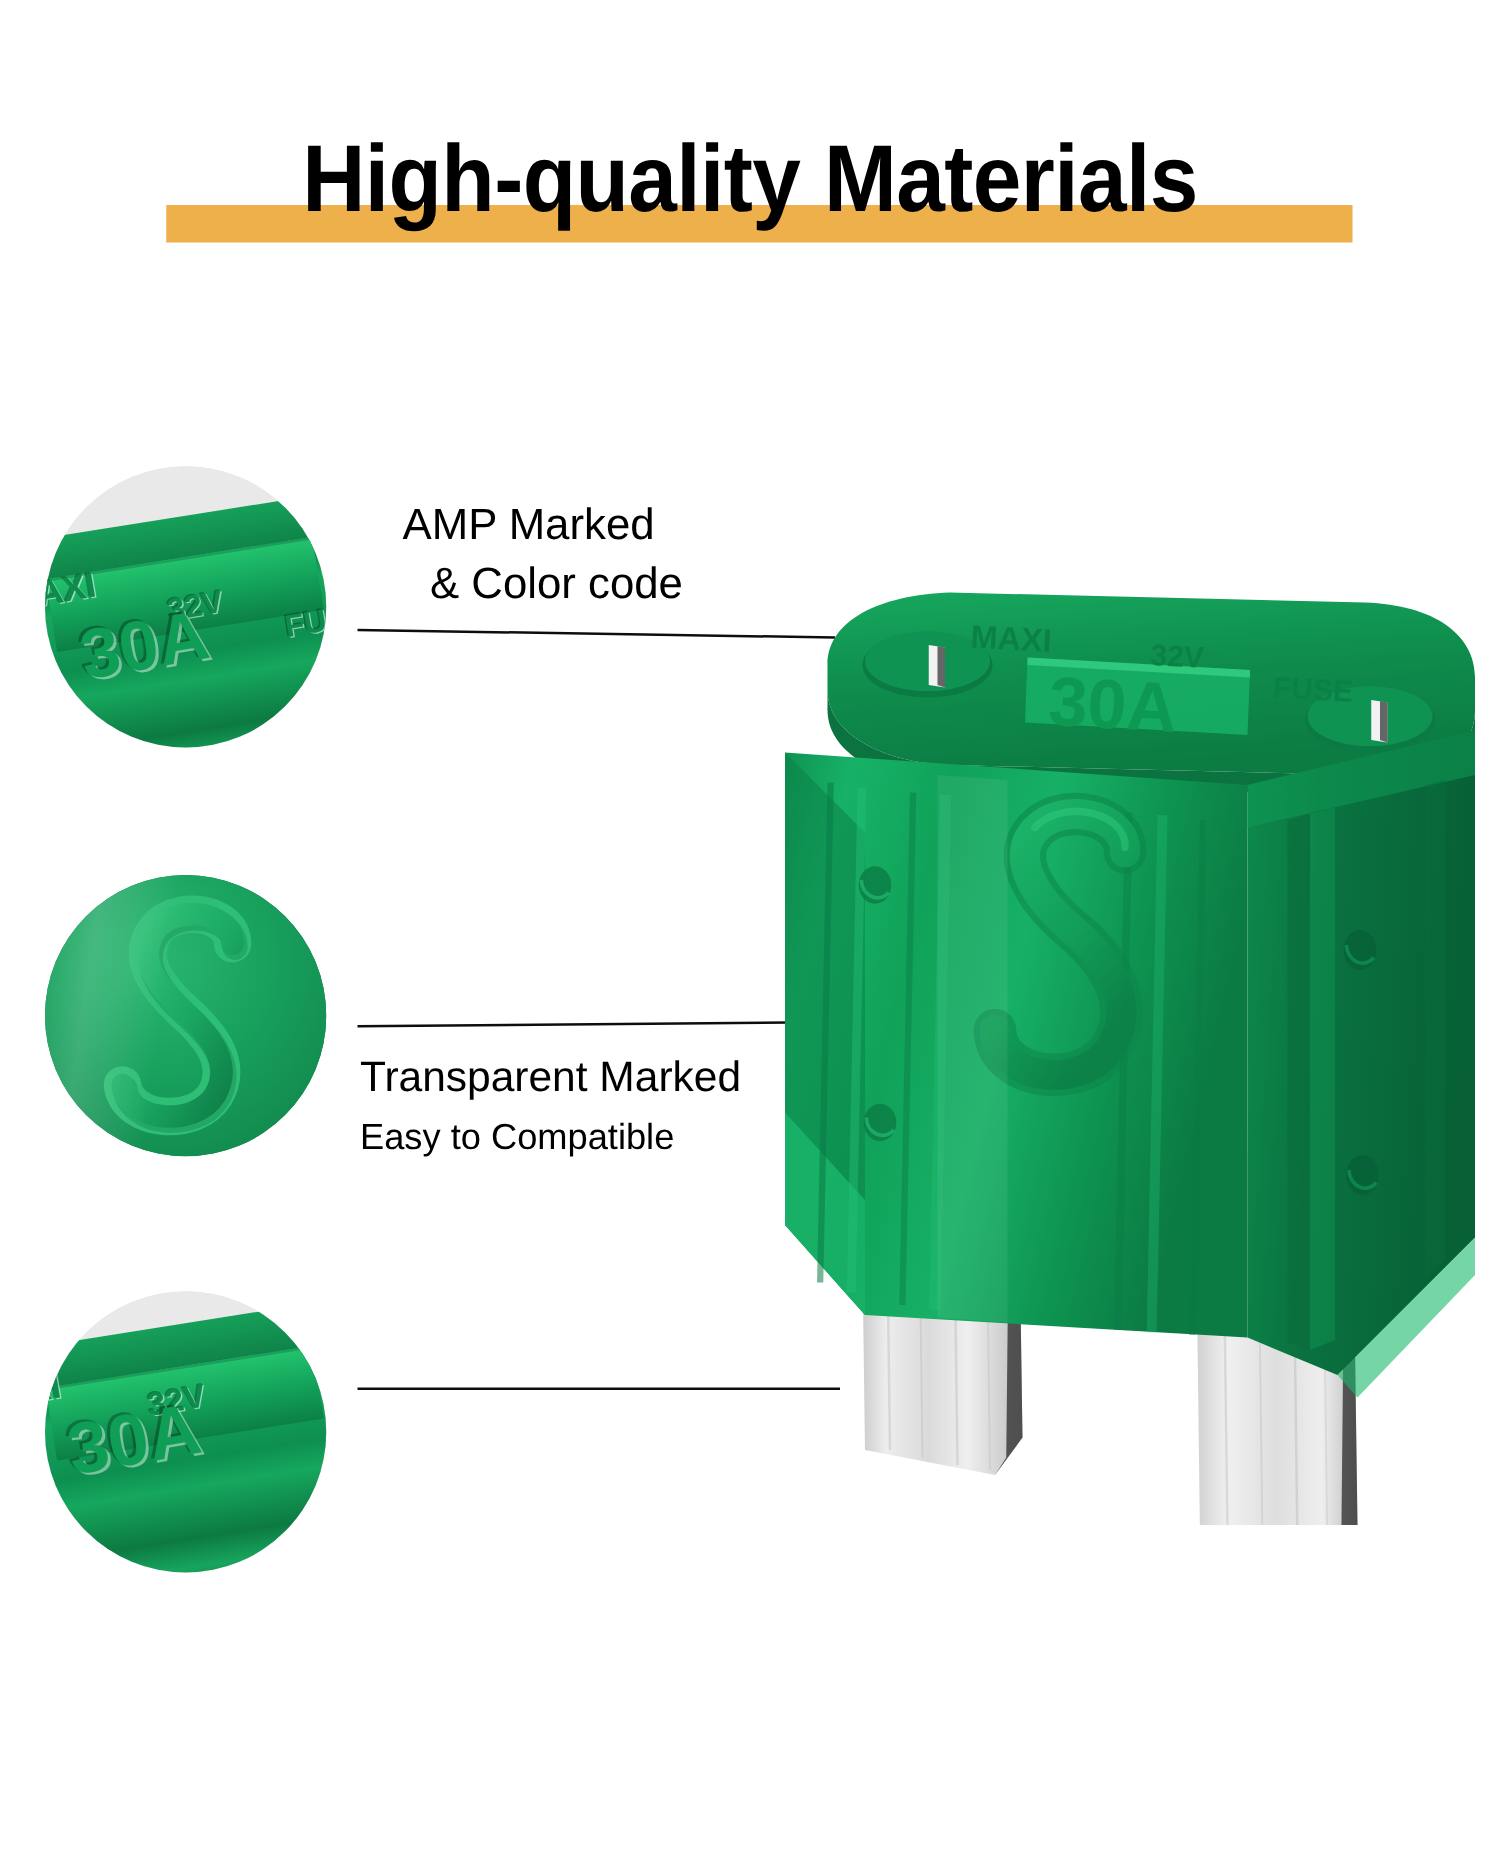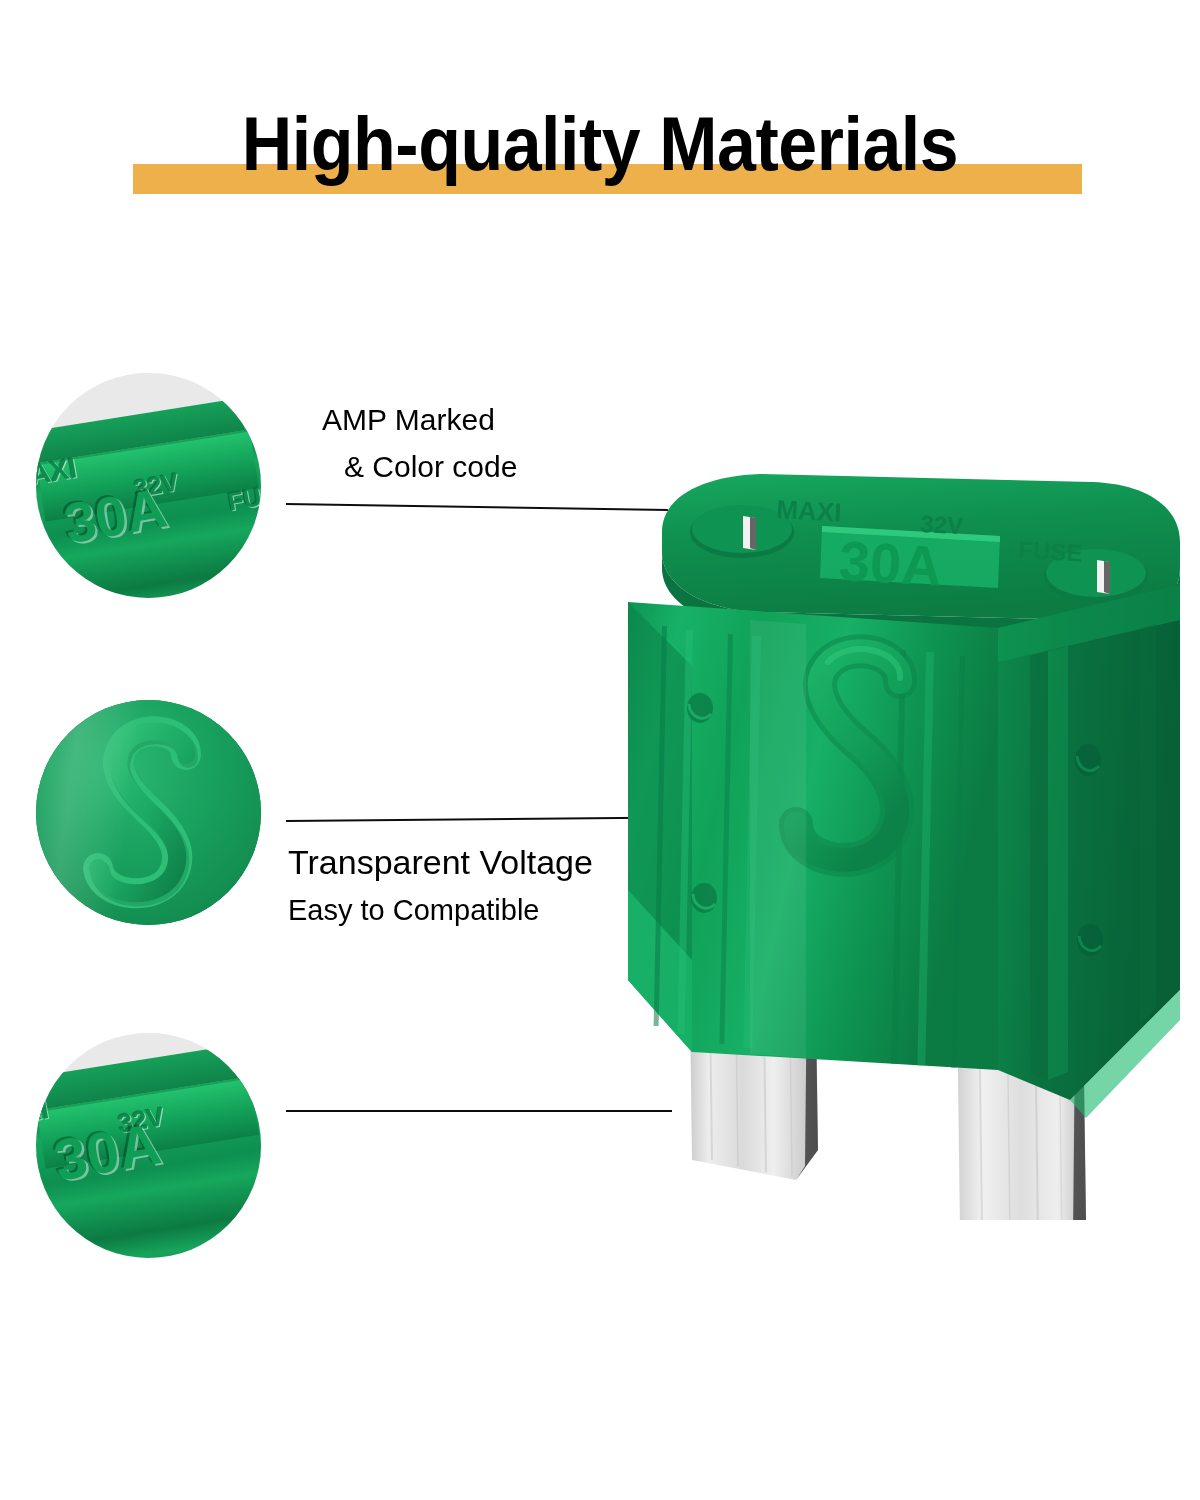--- a/index.html
+++ b/index.html
@@ -106,21 +106,21 @@
       <span class="emb" style="left:-6px;top:83px;font-size:28px;transform:rotate(-10deg);color:#0c8d4d;">AXI</span>
       <span class="emb" style="left:98px;top:98px;font-size:25px;transform:rotate(-10deg);color:#0c8d4d;">32V</span>
       <span class="emb" style="left:28px;top:110px;font-size:56px;transform:rotate(-10deg);color:#0f9e56;
                    text-shadow:2px 2px 0 rgba(255,255,255,0.45),-2px -2px 0 rgba(0,0,0,0.28);">30A</span>
       <span class="emb" style="left:192px;top:112px;font-size:25px;transform:rotate(-10deg);color:#0c8d4d;">FU</span>
     </div>
   </div>
 
   <div class="leader" style="left:286px;top:503px;width:382px;transform:rotate(0.9deg);"></div>
 
-  <div class="ct" style="left:322px;top:396px;font-size:30px;line-height:47px;">
+  <div class="ct" style="left:322px;top:396px;font-size:35px;line-height:47px;">
     <span class="l1">AMP Marked</span>
     <span class="l2" style="padding-left:22px;">&amp; Color code</span>
   </div>
 
   <div class="circ" style="left:36px;top:700px;width:225px;height:225px;background:#0f8048;">
     <div class="s-macro">
       <svg viewBox="0 0 225 225" width="225" height="225">
         <defs>
           <linearGradient id="sgrad" x1="0" y1="0" x2="1" y2="1">
             <stop offset="0%" stop-color="#36c87d"></stop>
@@ -144,21 +144,21 @@
                  C 134 130, 150 152, 136 176
                  C 120 202, 66 198, 62 168" fill="none" stroke="url(#sgrad)" stroke-width="18" stroke-linecap="round"></path>
       </svg>
       <div class="shine"></div>
     </div>
   </div>
 
   <div class="leader" style="left:286px;top:820px;width:390px;transform:rotate(-0.5deg);"></div>
 
   <div class="ct" style="left:288px;top:840px;font-size:34px;line-height:44px;">
-    <span class="l1">Transparent Voltage</span>
+    <span class="l1">Transparent Marked</span>
     <span class="l2" style="font-size:29px;padding-top:4px;">Easy to Compatible</span>
   </div>
 
   <div class="circ" style="left:36px;top:1033px;width:225px;height:225px;">
     <div class="label-macro">
       <div class="greenslab" style="top:24%;"></div>
       <div class="plate" style="top:34%;"></div>
       <span class="emb" style="left:-14px;top:62px;font-size:28px;transform:rotate(-10deg);color:#0c8d4d;">XI</span>
       <span class="emb" style="left:82px;top:72px;font-size:26px;transform:rotate(-10deg);color:#0c8d4d;">32V</span>
       <span class="emb" style="left:18px;top:85px;font-size:58px;transform:rotate(-10deg);color:#0f9e56;

